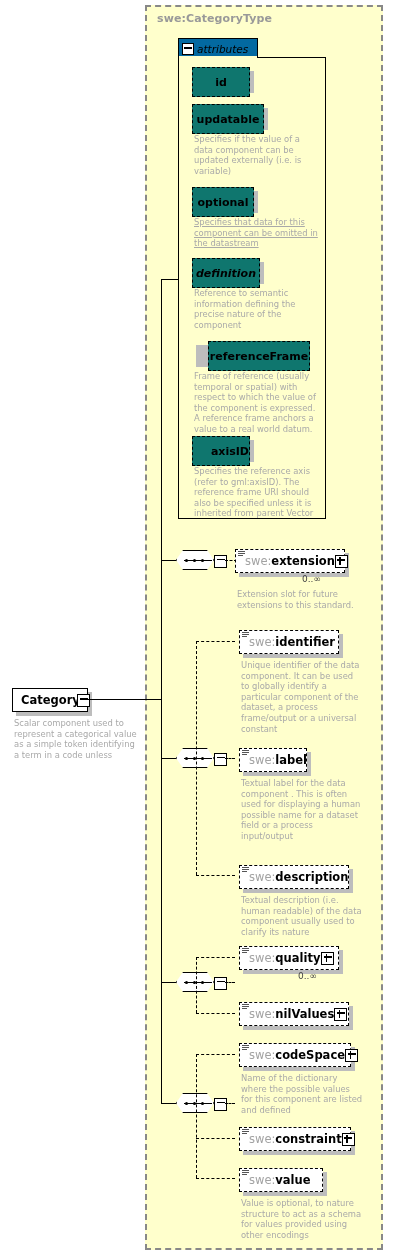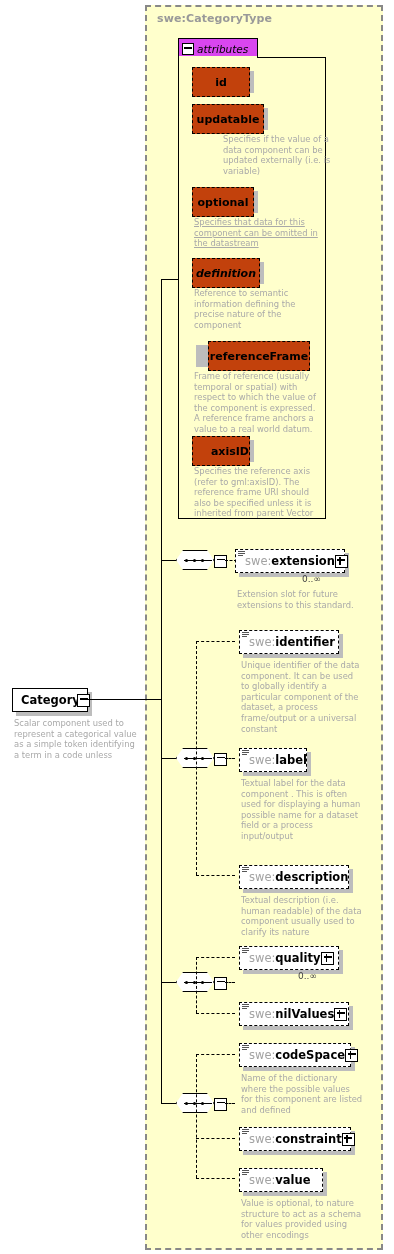--- a/index.html
+++ b/index.html
@@ -25,40 +25,40 @@
   
   #attr-box{
     left:178px;top:57px;width:148px;height:462px;
     border:1px solid #000;
     background:#ffffcc;
     box-sizing:border-box;
   }
   #attr-tab{
     left:178px;top:38px;width:80px;height:20px;
     border:1px solid #000;border-bottom:none;
-    background:#d946ef;
+    background:#0369a1;
     box-sizing:border-box;
     display:flex;align-items:center;
   }
   #attr-tab .minus{
     width:10px;height:10px;border:1.5px solid #000;background:#fff;
     margin-left:3px;margin-right:3px;position:relative;flex:none;
   }
   #attr-tab .minus:before{
     content:"";position:absolute;left:1px;right:1px;top:3.5px;height:1.5px;background:#000;
   }
   #attr-tab .lbl{font-size:10.5px;font-style:italic;color:#000;white-space:nowrap;}
   
   #attr-tab-cover{left:179px;top:56px;width:78px;height:3px;background:#ffffcc;}
 
   
   .attr-node{
     height:30px;
     border:1.5px dashed #000;
-    background:#c2410c;
+    background:#0f766e;
     box-sizing:border-box;
     display:flex;align-items:center;justify-content:center;
     font-size:11px;font-weight:bold;color:#000;
     white-space:nowrap;
   }
   .attr-shadow{background:#bdbdbd;}
 
   
   .doc{
     font-size:8.4px;line-height:10.6px;color:#a9a9a9;
@@ -159,21 +159,21 @@
 
 <div class="abs attr-shadow" style="left:196px;top:71px;width:58px;height:22px;"></div>
 <div class="abs attr-node" style="left:192px;top:67px;width:58px;">
   <span>id</span>
 </div>
 
 <div class="abs attr-shadow" style="left:196px;top:108px;width:72px;height:22px;"></div>
 <div class="abs attr-node" style="left:192px;top:104px;width:72px;">
   <span>updatable</span>
 </div>
-<div class="abs doc" style="left:194px;top:134px;width:120px;margin-left:29px;">Specifies if the value of a
+<div class="abs doc" style="left:194px;top:134px;width:120px;">Specifies if the value of a
 data component can be
 updated externally (i.e. is
 variable)</div>
 
 <div class="abs attr-shadow" style="left:196px;top:191px;width:62px;height:22px;"></div>
 <div class="abs attr-node" style="left:192px;top:187px;width:62px;">
   <span>optional</span>
 </div>
 <div class="abs doc" style="left:194px;top:217px;width:124px;text-decoration:underline;">Specifies that data for this
 component can be omitted in

